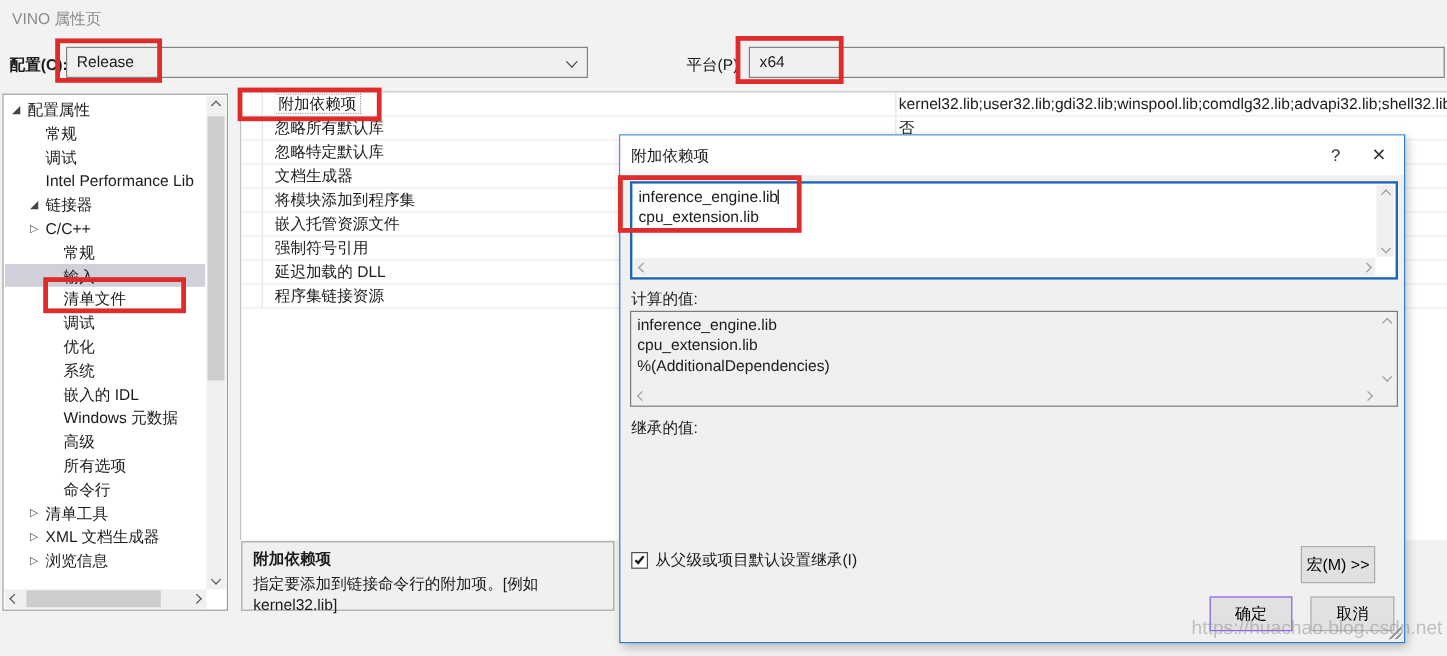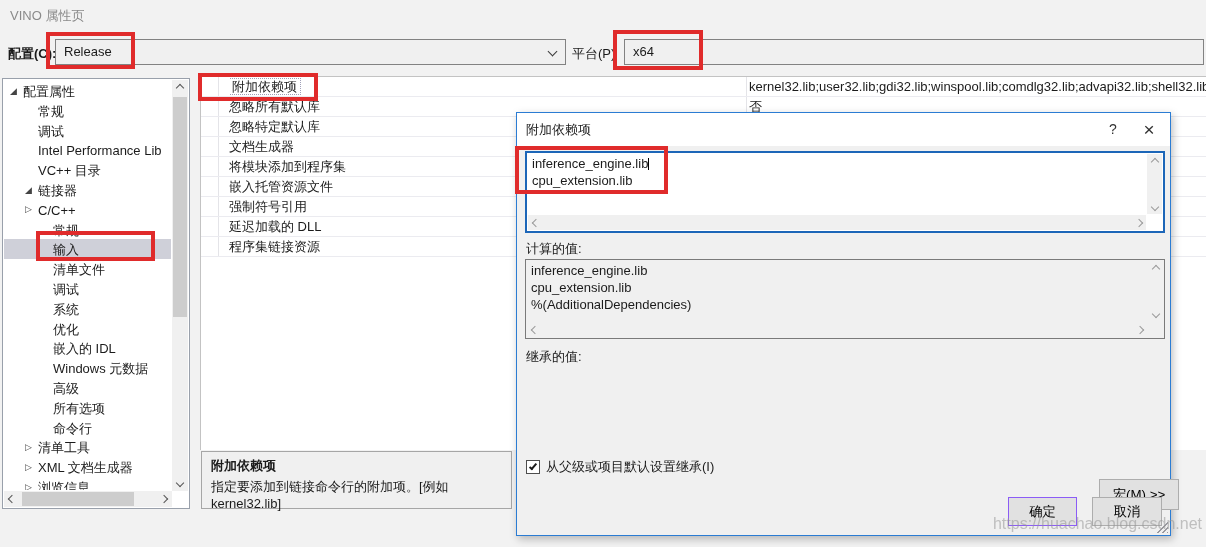--- a/index.html
+++ b/index.html
@@ -96,44 +96,43 @@
   .watermark { position:absolute; right:4px; top:515px; z-index:60; color:rgba(150,150,150,.55);
     font-size:16px; pointer-events:none; }
 </style>
 </head>
 <body>
 
 <div class="screen">
 
   <div class="abs page-title">VINO 属性页</div>
   <div class="abs" style="left:8px; top:45px;font-weight:bold;">配置(C):</div>
-  <div class="abs combo" style="left:55px; top:39px; width:511px;">
+  <div class="abs combo" style="left:55px; top:39px; width:435px;">
     <span>Release</span>
     <span class="combo-chev"></span>
   </div>
   <div class="abs" style="left:572px; top:45px;text-align:right;">平台(P)</div>
   <div class="abs combo" style="left:624px; top:39px; width:580px;">
     <span>x64</span>
   </div>
 
   <div class="abs tree-panel">
     <div class="tree-items">
         <div class="tree-row"><span class="expander" style="margin-left: 6px;">◢</span><span class="tree-label">配置属性</span></div>
         <div class="tree-row"><span class="expander" style="margin-left: 21px;"></span><span class="tree-label">常规</span></div>
         <div class="tree-row"><span class="expander" style="margin-left: 21px;"></span><span class="tree-label">调试</span></div>
         <div class="tree-row"><span class="expander" style="margin-left: 21px;"></span><span class="tree-label">Intel Performance Lib</span></div>
-        <div class="tree-row"><span class="expander" style="margin-left: 21px;"></span><span class="tree-label">VC++ 目录</span></div>
         <div class="tree-row"><span class="expander" style="margin-left: 21px;">◢</span><span class="tree-label">链接器</span></div>
         <div class="tree-row"><span class="expander" style="margin-left: 21px;">▷</span><span class="tree-label">C/C++</span></div>
         <div class="tree-row"><span class="expander" style="margin-left: 36px;"></span><span class="tree-label">常规</span></div>
         <div class="tree-row selected"><span class="expander" style="margin-left: 36px;"></span><span class="tree-label">输入</span></div>
         <div class="tree-row"><span class="expander" style="margin-left: 36px;"></span><span class="tree-label">清单文件</span></div>
         <div class="tree-row"><span class="expander" style="margin-left: 36px;"></span><span class="tree-label">调试</span></div>
+        <div class="tree-row"><span class="expander" style="margin-left: 36px;"></span><span class="tree-label">优化</span></div>
         <div class="tree-row"><span class="expander" style="margin-left: 36px;"></span><span class="tree-label">系统</span></div>
-        <div class="tree-row"><span class="expander" style="margin-left: 36px;"></span><span class="tree-label">优化</span></div>
         <div class="tree-row"><span class="expander" style="margin-left: 36px;"></span><span class="tree-label">嵌入的 IDL</span></div>
         <div class="tree-row"><span class="expander" style="margin-left: 36px;"></span><span class="tree-label">Windows 元数据</span></div>
         <div class="tree-row"><span class="expander" style="margin-left: 36px;"></span><span class="tree-label">高级</span></div>
         <div class="tree-row"><span class="expander" style="margin-left: 36px;"></span><span class="tree-label">所有选项</span></div>
         <div class="tree-row"><span class="expander" style="margin-left: 36px;"></span><span class="tree-label">命令行</span></div>
         <div class="tree-row"><span class="expander" style="margin-left: 21px;">▷</span><span class="tree-label">清单工具</span></div>
         <div class="tree-row"><span class="expander" style="margin-left: 21px;">▷</span><span class="tree-label">XML 文档生成器</span></div>
         <div class="tree-row"><span class="expander" style="margin-left: 21px;">▷</span><span class="tree-label">浏览信息</span></div>
       </div>
     <div class="sb sb-v">
@@ -260,21 +259,21 @@
     </div>
 
     <div class="dlg-label" style="top:235px;">继承的值:</div>
 
     <div class="checkrow" style="top:345px;">
       <span class="checkbox">
           <span class="checkmark"></span>
         </span>
       <span>从父级或项目默认设置继承(I)</span>
     </div>
-    <button class="btn" style="left:582px; top:342px; width:80px; height:31px;margin-top:24px;">宏(M) &gt;&gt;</button>
+    <button class="btn" style="left:567px; top:342px; width:62px; height:31px;">宏(M) &gt;&gt;</button>
     <button class="btn default" style="left:491px; top:384px; width:69px; height:29px;">确定</button>
     <button class="btn" style="left:575px; top:384px; width:70px; height:29px;">取消</button>
     <div class="grip"></div>
   </div>
 
   <div class="redbox" style="left:46px; top:32px; width:89px; height:37px;"></div>
   <div class="redbox" style="left:613px; top:30px; width:90px; height:40px;"></div>
   <div class="redbox" style="left:198px; top:73px; width:120px; height:28px;"></div>
   <div class="redbox" style="left:36px; top:231px; width:119px; height:30px;"></div>
   <div class="redbox" style="left:515px; top:146px; width:153px; height:48px;"></div>

